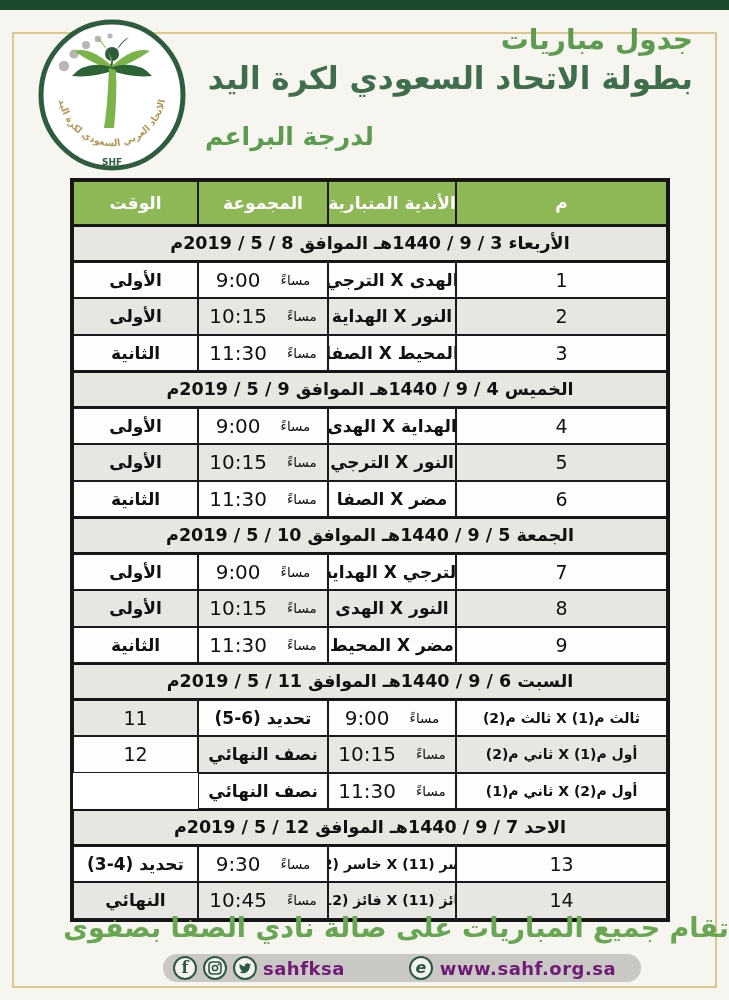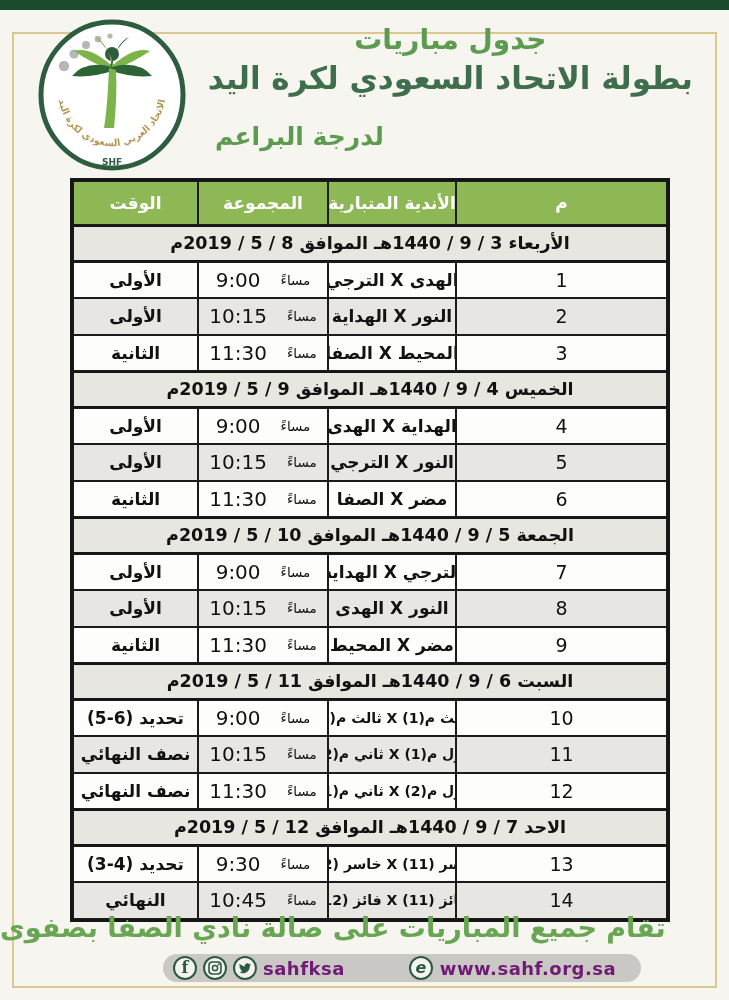--- a/index.html
+++ b/index.html
@@ -5,24 +5,24 @@
   html,body{margin:0;padding:0;}
   body{width:729px;height:1000px;position:relative;overflow:hidden;
        font-family:"DejaVu Sans",sans-serif;background:#f7f5ef;}
   .page{position:absolute;inset:0;background:#f7f5ef;}
   .top-strip{position:absolute;left:0;top:0;width:729px;height:10px;background:#1a4a2e;}
   .gold-frame{position:absolute;left:12px;right:12px;top:32px;bottom:12px;
               border:2px solid #dcc78e;pointer-events:none;}
 
   
   .logo{position:absolute;left:36px;top:18px;width:152px;height:154px;}
-  .titles{position:absolute;right:36px;top:22px;text-align:center;direction:rtl;}
+  .titles{position:absolute;right:36px;top:22px;text-align:right;direction:rtl;}
   .t1{font-size:28px;font-weight:bold;color:#5c9b50;line-height:1.3;}
   .t2{font-size:31px;font-weight:bold;color:#3f6e4d;line-height:1.35;}
-  .t3{position:absolute;right:345px;top:122px;font-size:25px;font-weight:bold;
+  .t3{position:absolute;right:355px;top:122px;font-size:25px;font-weight:bold;
       color:#5c9b50;white-space:nowrap;direction:rtl;}
 
   
   .sched{position:absolute;left:70px;top:178px;width:594px;
          display:grid;grid-template-columns:211px 128px 130px 125px;
          grid-template-rows:44px;grid-auto-rows:36.5px;
          direction:rtl;border:3px solid #161616;background:#fff;}
   .cell{display:flex;align-items:center;justify-content:center;
         border:1px solid #1b1b1b;font-weight:bold;font-size:17px;color:#111;
         background:#fdfdfb;overflow:hidden;white-space:nowrap;}
@@ -30,21 +30,21 @@
   .date-row{grid-column:1 / -1;background:#e8e6e1;font-size:17.5px;
             border-top:2px solid #151515;border-bottom:2px solid #151515;text-align:center;}
   .alt{background:#e7e6e2;}
   .num-cell{font-weight:normal;font-size:19px;}
   .time-cell{direction:ltr;gap:20px;}
   .t-digits{font-weight:normal;font-size:20px;}
   .t-period{font-size:13.5px;font-weight:normal;}
   .match-small{font-size:14px;}
 
   
-  .note{position:absolute;left:0;top:912px;width:729px;text-align:left;
+  .note{position:absolute;left:0;top:912px;width:729px;text-align:right;
         direction:rtl;font-size:27px;font-weight:bold;color:#68a653;}
   .pill{position:absolute;left:163px;top:954px;width:478px;height:28px;
         background:#c9c8c5;border-radius:14px;display:flex;align-items:center;
         padding:0 10px;box-sizing:border-box;gap:6px;}
   .circ{width:24px;height:24px;border-radius:50%;border:2px solid #2c5943;
         background:#f4f3ef;display:flex;align-items:center;justify-content:center;
         box-sizing:border-box;flex:0 0 auto;}
   .pill-text{color:#701a75;font-weight:bold;font-size:18px;letter-spacing:.5px;}
   .web-group{margin-left:58px;display:flex;align-items:center;gap:7px;}
   .fb-glyph{font-family:"DejaVu Serif",serif;font-weight:bold;font-size:16px;
@@ -162,21 +162,20 @@
       </div>
       <div class="cell group-cell alt" dir="rtl">الأولى</div>
       <div class="cell num-cell">9</div>
       <div class="cell match-cell" dir="rtl">مضر X المحيط</div>
       <div class="cell time-cell">
         <span class="t-digits">11:30</span>
         <span class="t-period">مساءً</span>
       </div>
       <div class="cell group-cell" dir="rtl">الثانية</div>
       <div class="cell date-row" dir="rtl">السبت 6 / 9 / 1440هـ الموافق 11 / 5 / 2019م</div>
-      <div class="cell num-cell">10</div>
       <div class="cell match-cell match-small" dir="rtl">ثالث م(1) X ثالث م(2)</div>
       <div class="cell time-cell">
         <span class="t-digits">9:00</span>
         <span class="t-period">مساءً</span>
       </div>
       <div class="cell group-cell" dir="rtl">تحديد (6-5)</div>
       <div class="cell num-cell alt">11</div>
       <div class="cell match-cell match-small alt" dir="rtl">أول م(1) X ثاني م(2)</div>
       <div class="cell time-cell alt">
         <span class="t-digits">10:15</span>

